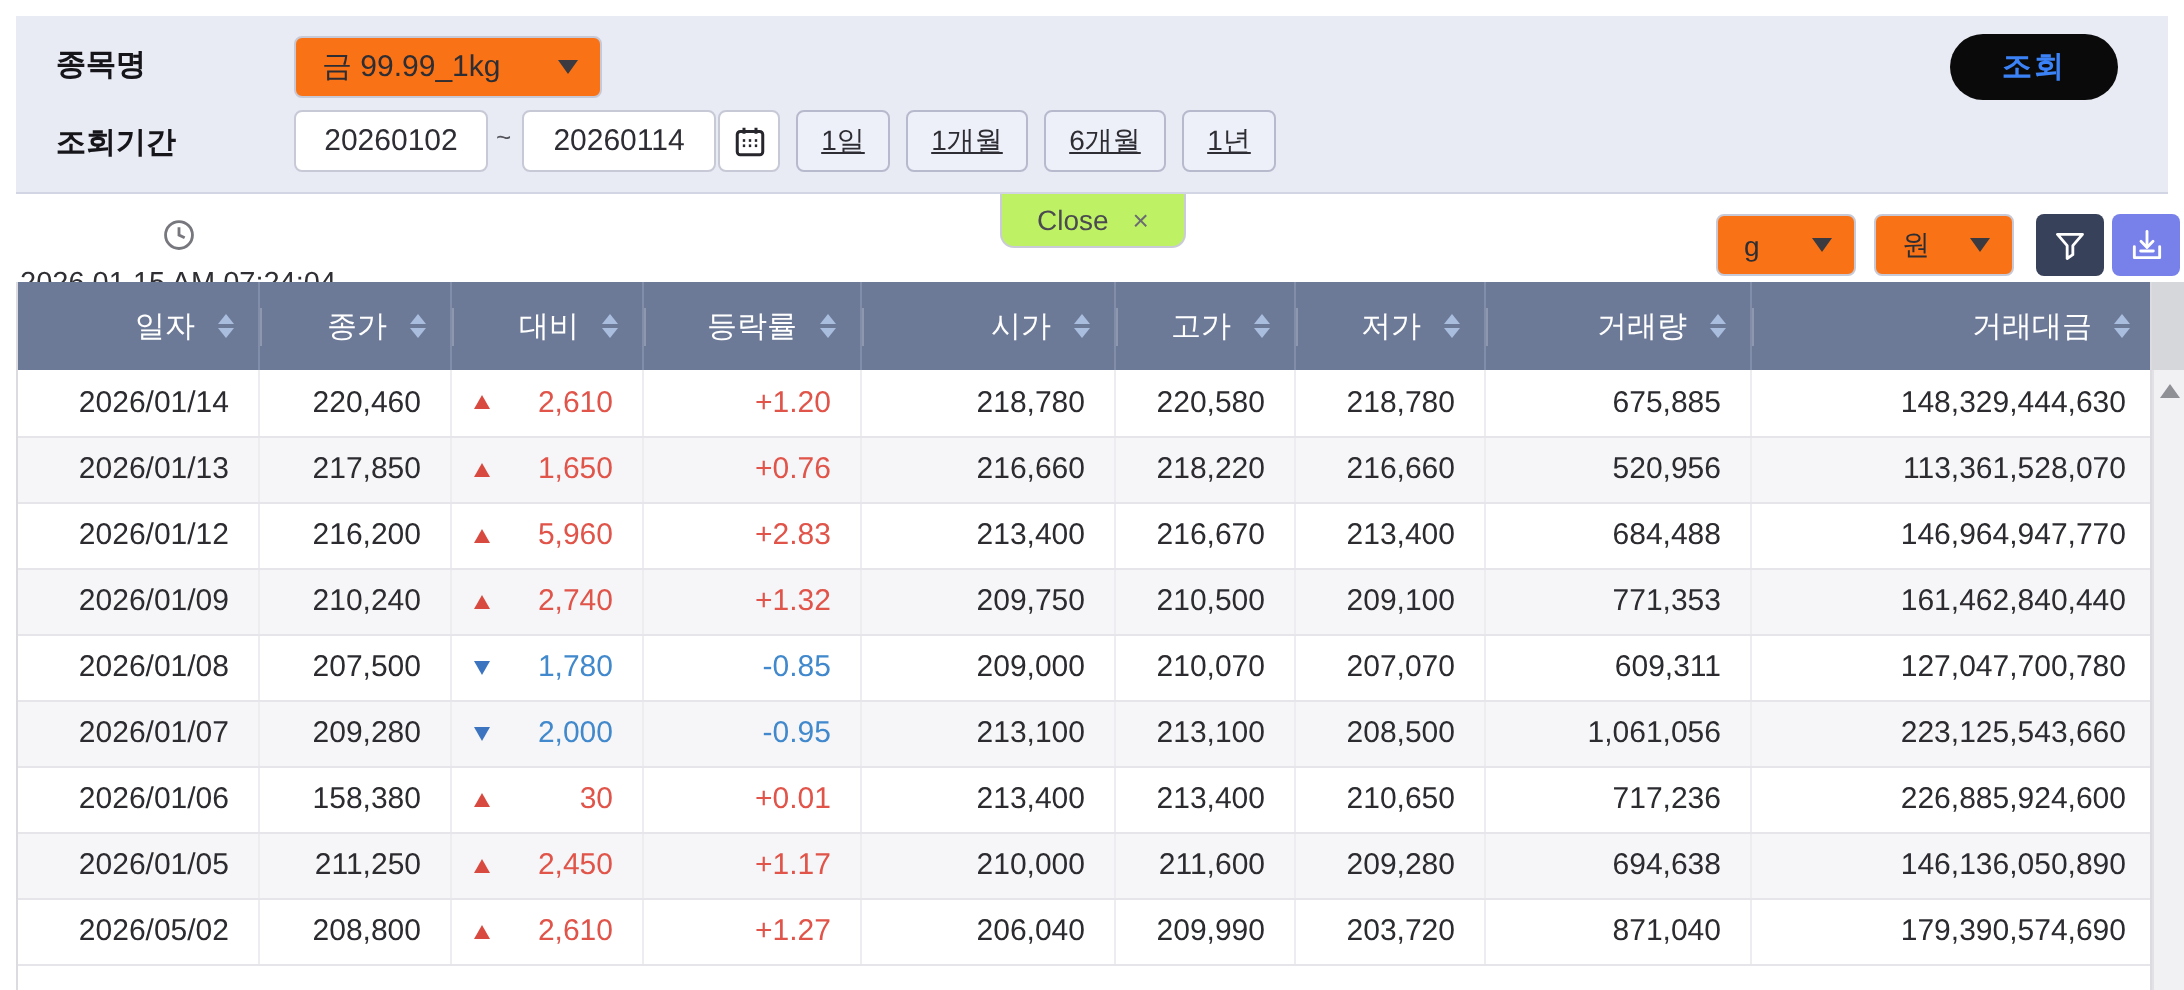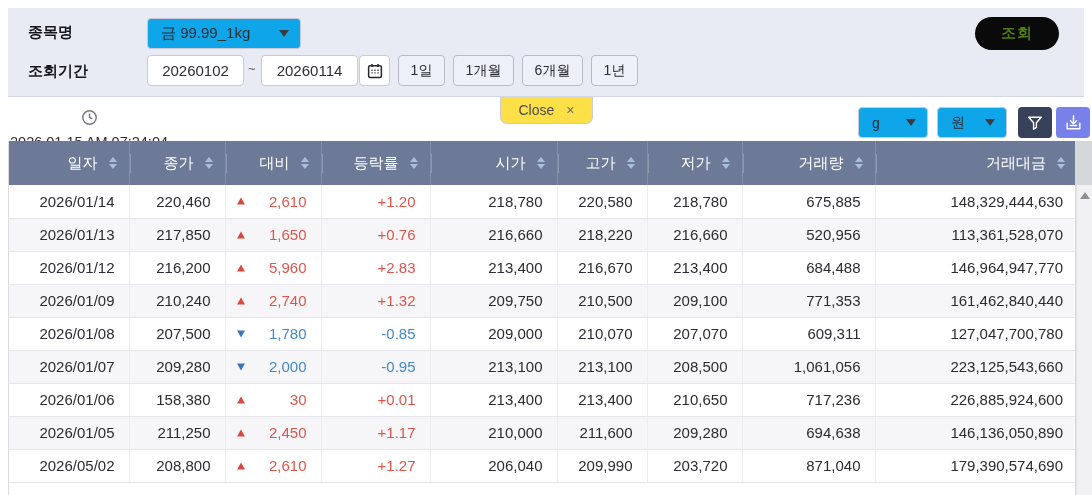--- a/index.html
+++ b/index.html
@@ -6,48 +6,48 @@
   html,body { width:1092px; height:495px; overflow:hidden; background:#fff;
     font-family:"Liberation Sans","DejaVu Sans",sans-serif; }
   .stage { position:relative; width:1092px; height:495px; background:#fff; }
 
   
   .form-panel { position:absolute; left:8px; top:8px; width:1076px; height:89px;
     background:#e8eaf4; border-bottom:1px solid #d2d5e3; }
   .f-label { position:absolute; font-size:15px; font-weight:bold; color:#15151a; }
   .lbl-item { left:20px; top:15px; }
   .lbl-period { left:20px; top:54px; }
-  .select-box { position:absolute; background:#0ea5e9; border:1px solid #c7c9d6; border-radius:4px;
+  .select-box { position:absolute; background:#f97316; border:1px solid #c7c9d6; border-radius:4px;
     display:flex; align-items:center; justify-content:space-between; padding:0 11px 0 13px;
     font-size:15px; color:#2d2d33; cursor:pointer; }
   .item-select { left:139px; top:10px; width:154px; height:31px; }
   .caret { width:0; height:0; border-left:5px solid transparent; border-right:5px solid transparent;
     border-top:7px solid #3a3a40; }
   .date-input { position:absolute; top:47px; height:31px; width:97px; background:#fff;
     border:1px solid #c7c9d6; border-radius:4px; text-align:center; font-size:15px; color:#2d2d33;
     font-family:"Liberation Sans","DejaVu Sans",sans-serif; }
   .date-from { left:139px; }
   .date-to { left:253px; }
   .tilde { position:absolute; left:240px; top:53px; font-size:13px; color:#55555c; }
   .cal-btn { position:absolute; left:351px; top:47px; width:31px; height:31px; background:#fff;
     border:1px solid #c7c9d6; border-radius:4px; display:flex; align-items:center; justify-content:center;
     cursor:pointer; }
   .period-btn { position:absolute; top:47px; height:31px; background:#eef0f9; border:1px solid #b7bacd;
     border-radius:4px; font-size:14px; color:#2d2d33; display:flex; align-items:center; justify-content:center;
-    cursor:pointer; }
+    cursor:pointer;text-decoration:underline; }
   .pb-0 { left:390px; width:47px; }
   .pb-1 { left:445px; width:61px; }
   .pb-2 { left:514px; width:61px; }
   .pb-3 { left:583px; width:47px; }
   .search-btn { position:absolute; right:25px; top:9px; width:84px; height:33px; border:none;
-    border-radius:17px; background:var(--search-bg,#0a0a0a); color:#4d7c0f; font-size:15px; font-weight:bold;
+    border-radius:17px; background:var(--search-bg,#0a0a0a); color:#3b82f6; font-size:15px; font-weight:bold;
     display:flex; align-items:center; justify-content:center; cursor:pointer; letter-spacing:1px; }
 
   
-  .close-tab { position:absolute; left:500px; top:97px; width:93px; height:27px; background:#fde047;
+  .close-tab { position:absolute; left:500px; top:97px; width:93px; height:27px; background:#bef264;
     border:1px solid #c9cbd7; border-top:none; border-radius:0 0 7px 7px; display:flex;
     align-items:center; justify-content:center; gap:12px; cursor:pointer; }
   .close-tab .t-label { font-size:14px; color:#4a4a50; }
   .close-tab .t-x { font-size:14px; color:#6b6b72; line-height:1; }
 
   
   .status { position:absolute; left:10px; top:109px; height:30px; display:flex; align-items:center; gap:8px;flex-direction:column; }
   .clock-ic { width:17px; height:17px; flex:0 0 auto; }
   .ts { font-size:14.5px; color:#2e2e33; }
   .delay { font-size:14px; color:#9a9aa0; }

